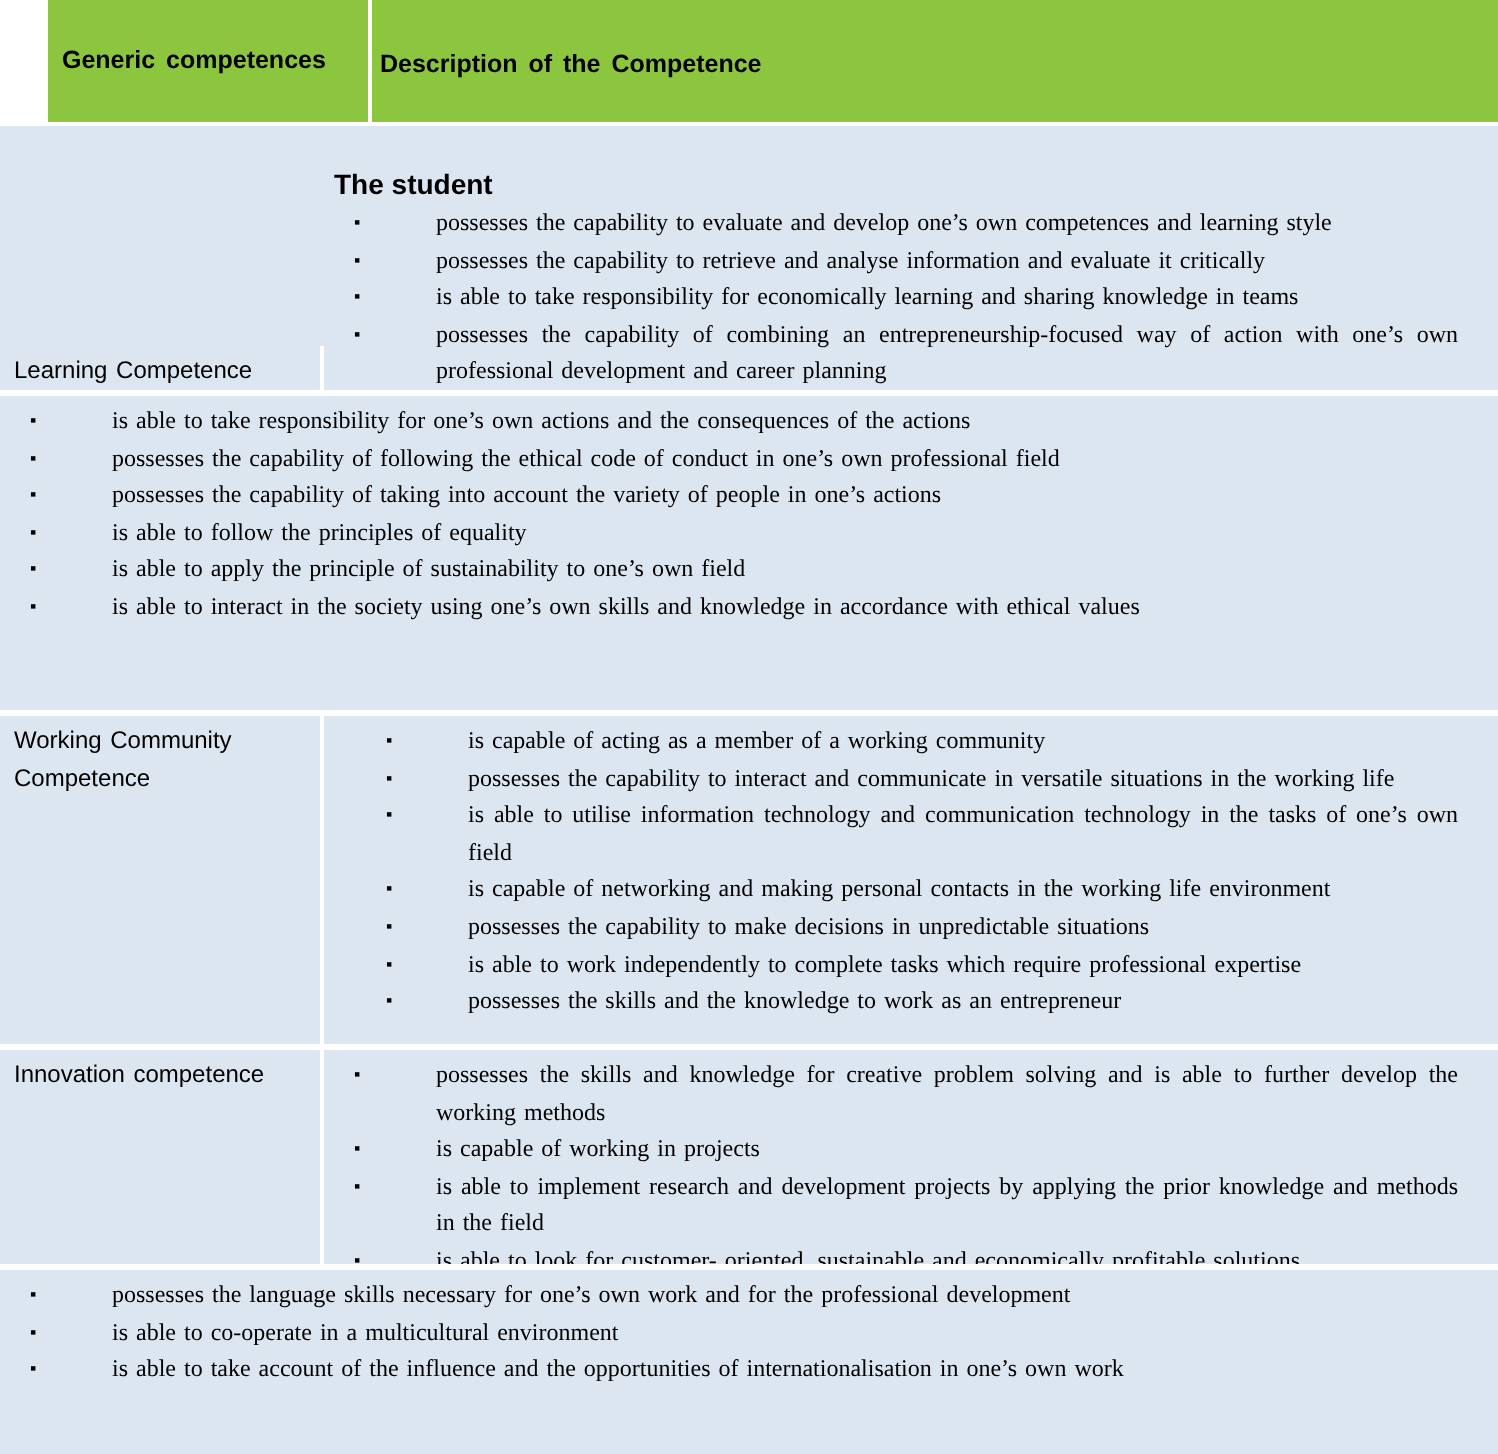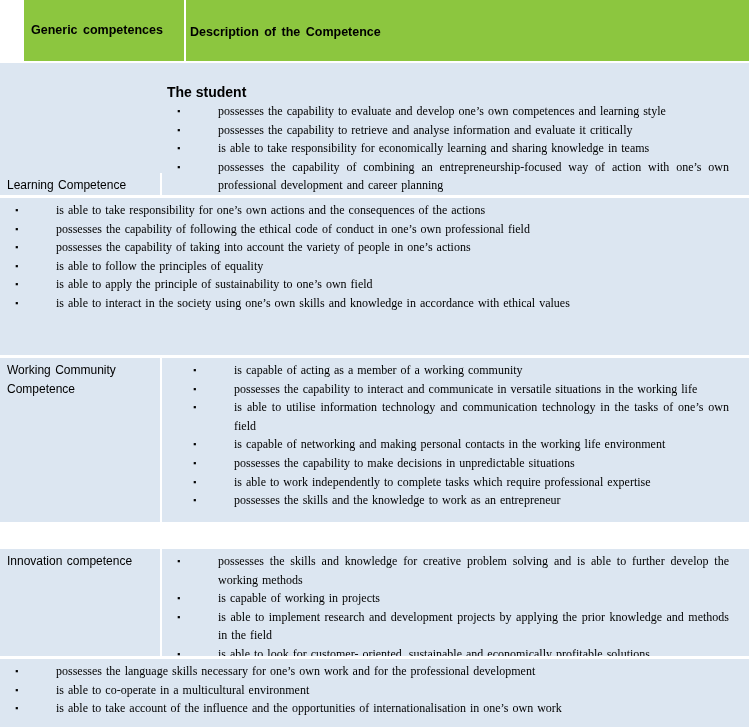--- a/index.html
+++ b/index.html
@@ -57,21 +57,21 @@
 
   .header-row .col1 { padding-top: 0; }
   .header-row .col2 { padding-top: 4px; }
 
   .body-row { background: #DCE6F1; }
 
   
   .tbody .body-row:nth-child(1) { height: 135px; align-items: flex-end; }
   .tbody .body-row:nth-child(2) { height: 160px; }
   .tbody .body-row:nth-child(3) { height: 167px; gap: 16px; }
-  .tbody .body-row:nth-child(4) { height: 110px; margin-top: 24px; }
+  .tbody .body-row:nth-child(4) { height: 110px; }
   .tbody .body-row:nth-child(5) { height: 92px; border-bottom: none; }
 
   .intro {
     font-weight: bold;
     font-size: 14px;
     padding-left: 1px;
   }
 
   ul.bullet-list {
     list-style: none;

